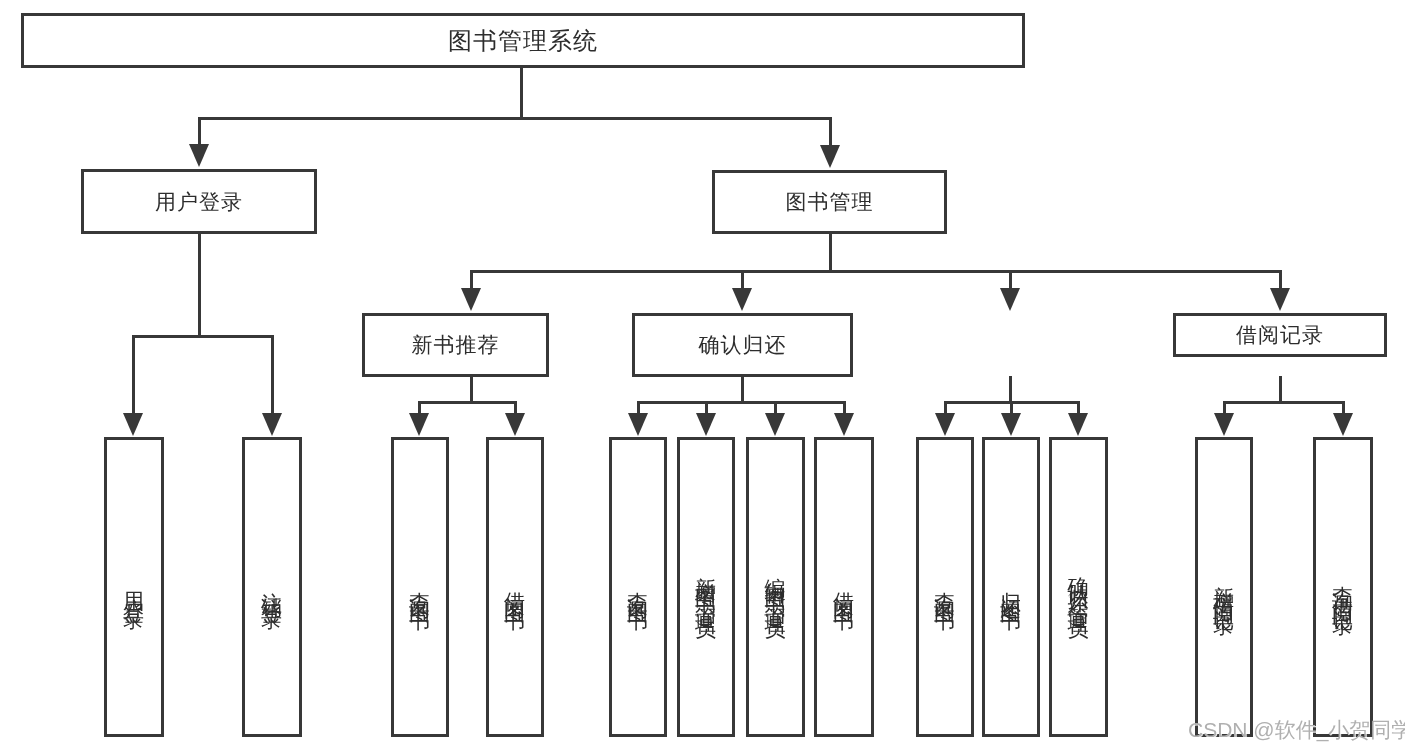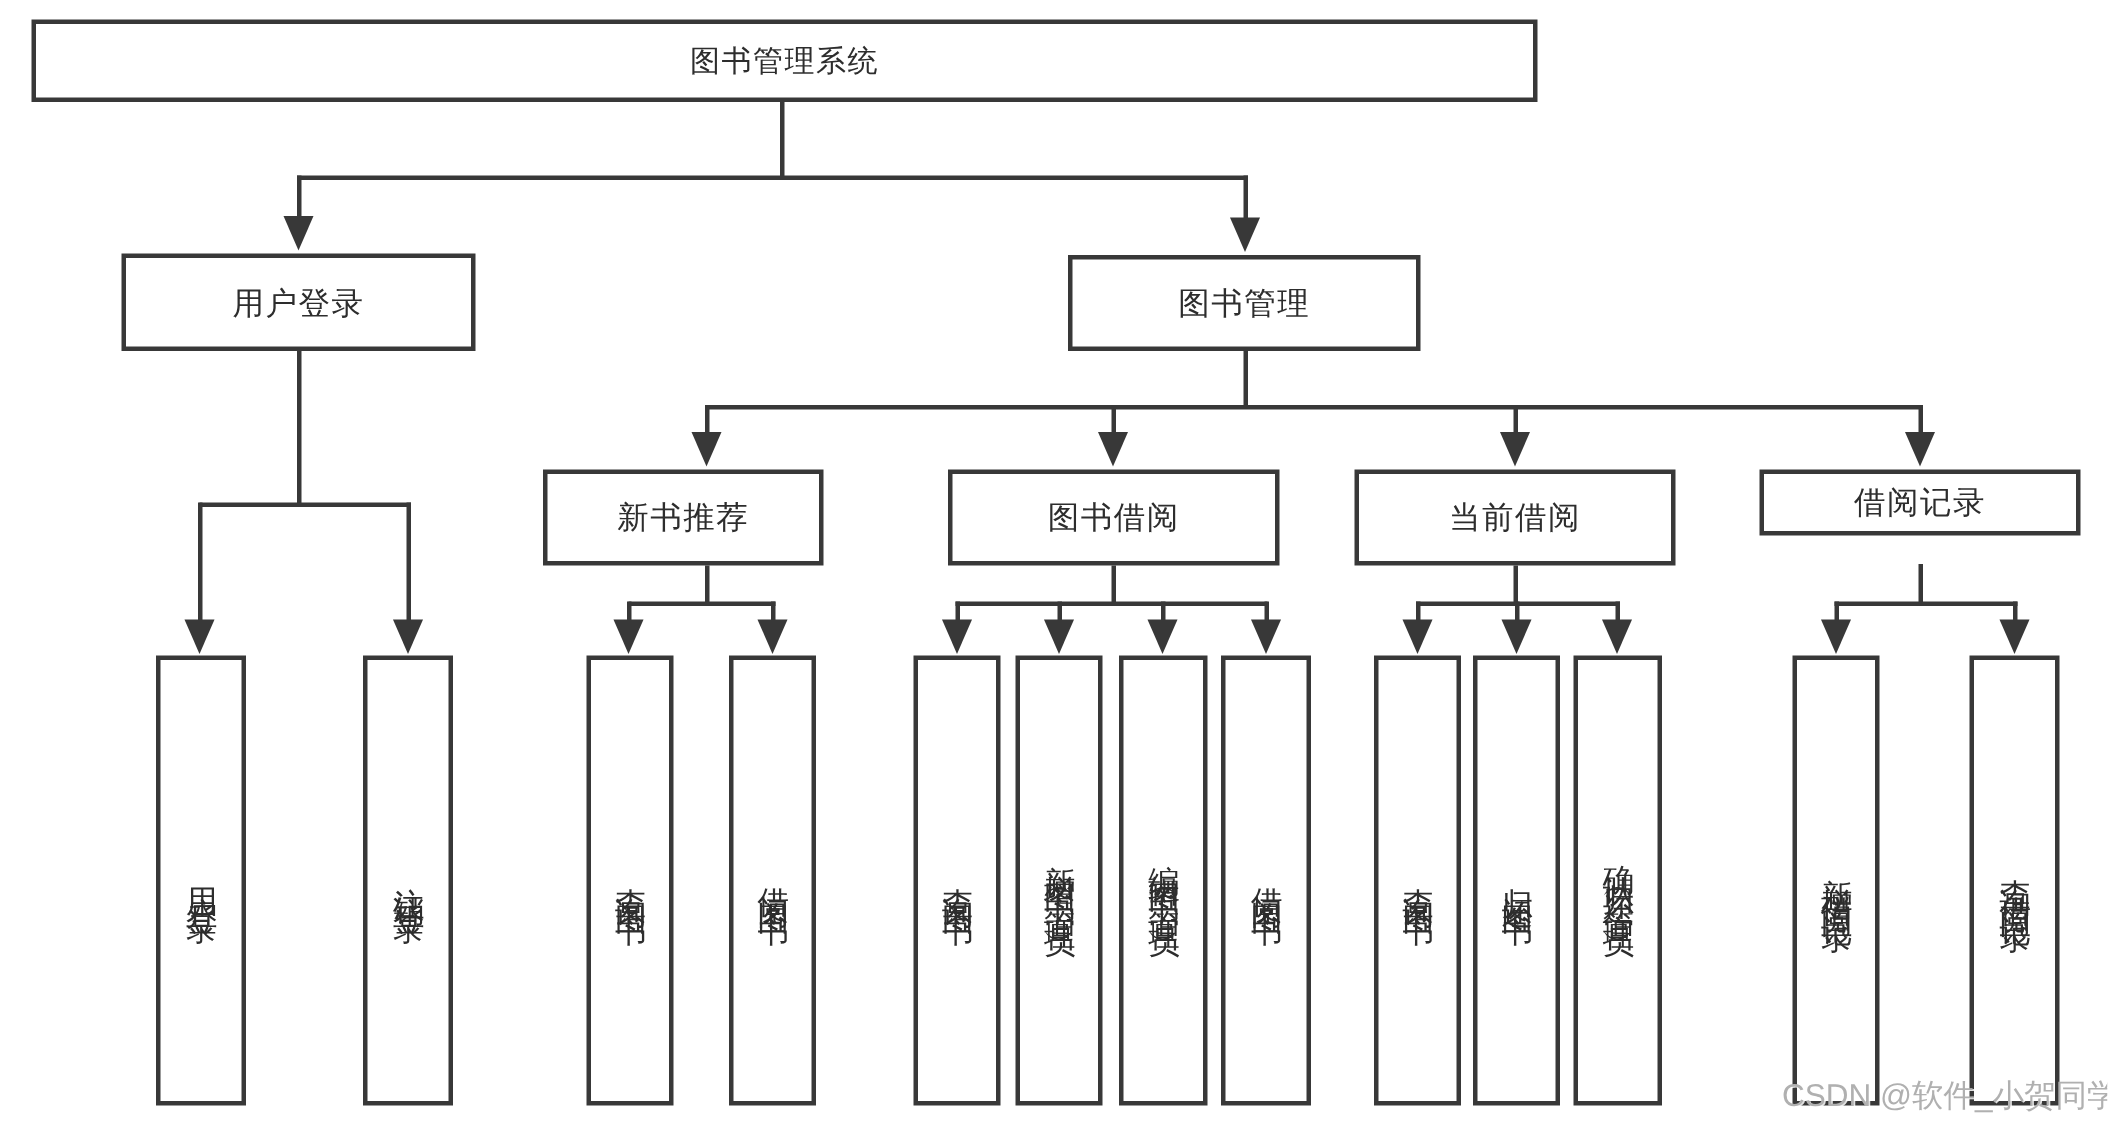--- a/index.html
+++ b/index.html
@@ -19,21 +19,21 @@
     display: flex;
     align-items: center;
     justify-content: center;
     color: #2d2d2d;
   }
   .node.h .lbl {
     font-size: 21px;
     letter-spacing: 1px;
     white-space: nowrap;
   }
-  .node.root .lbl { font-size: 20px; }
+  .node.root .lbl { font-size: 24px; }
   .node.v .lbl {
     writing-mode: vertical-rl;
     font-size: 21px;
     letter-spacing: 6px;
     line-height: 1;
     max-height: 292px;
   }
   .line {
     position: absolute;
     background: #383838;
@@ -130,24 +130,21 @@
     <span class="lbl">用户登录</span>
   </div>
   <div class="node h" style="left:712px;top:170px;width:235px;height:64px">
     <span class="lbl">图书管理</span>
   </div>
 
   <div class="node h" style="left:362px;top:313px;width:187px;height:64px">
     <span class="lbl">新书推荐</span>
   </div>
   <div class="node h" style="left:632px;top:313px;width:221px;height:64px">
-    <span class="lbl">图书借阅</span>
-  </div>
-  <div class="node h" style="left:903px;top:313px;width:214px;height:64px">
-    <span class="lbl">当前借阅</span>
+    <span class="lbl">确认归还</span>
   </div>
   <div class="node h" style="left:1173px;top:313px;width:214px;height:44px">
     <span class="lbl">借阅记录</span>
   </div>
 
   <div class="node v" style="left:104px;top:437px;width:60px;height:300px">
     <span class="lbl">用户登录</span>
   </div>
   <div class="node v" style="left:242px;top:437px;width:60px;height:300px">
     <span class="lbl">注销登录</span>

